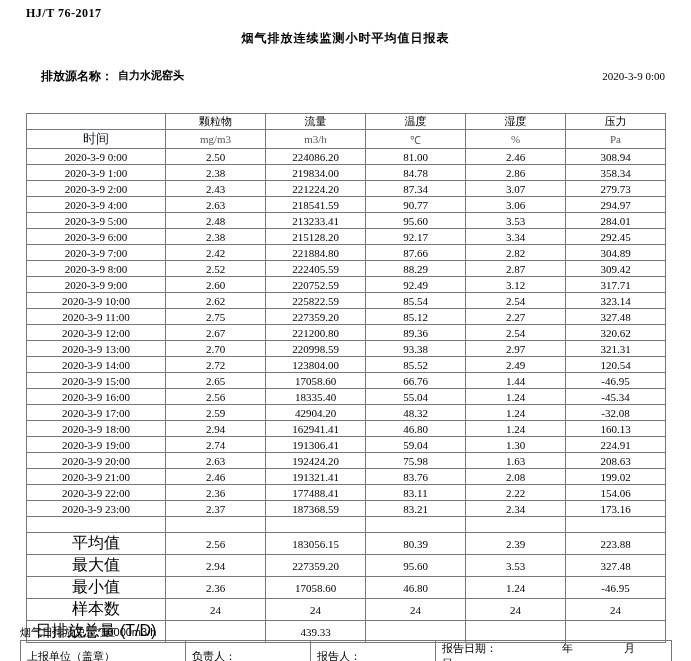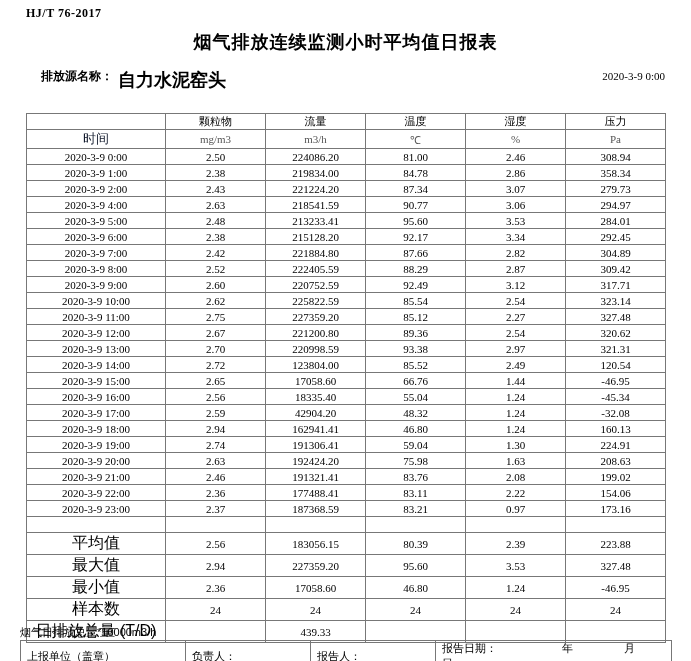--- a/index.html
+++ b/index.html
@@ -30,36 +30,36 @@
     font-weight: bold;
     font-family: "Liberation Serif", serif;
     letter-spacing: 0.5px;
   }
   .doc-title {
     position: absolute;
     left: 0;
     right: 0;
     top: 30px;
     text-align: center;
-    font-size: 18px;
+    font-size: 12px;
     font-weight: bold;
     letter-spacing: 1px;
   }
   .src-label {
     position: absolute;
     left: 41px;
     top: 68px;
     font-size: 12px;
     font-weight: bold;
   }
   .src-value {
     position: absolute;
     left: 118px;
     top: 68px;
-    font-size: 18px;
+    font-size: 11px;
     font-weight: bold;
   }
   .date-stamp {
     position: absolute;
     right: 26px;
     top: 70px;
     font-size: 11px;
     font-family: "Liberation Serif", serif;
   }
   table.report {
@@ -353,21 +353,21 @@
         <td>177488.41</td>
         <td>83.11</td>
         <td>2.22</td>
         <td>154.06</td>
       </tr>
       <tr class="data-row">
         <td>2020-3-9 23:00</td>
         <td>2.37</td>
         <td>187368.59</td>
         <td>83.21</td>
-        <td>0.97</td>
+        <td>2.34</td>
         <td>173.16</td>
       </tr>
 
       <tr class="blank-row">
         <td></td>
         <td></td>
         <td></td>
         <td></td>
         <td></td>
         <td></td>

